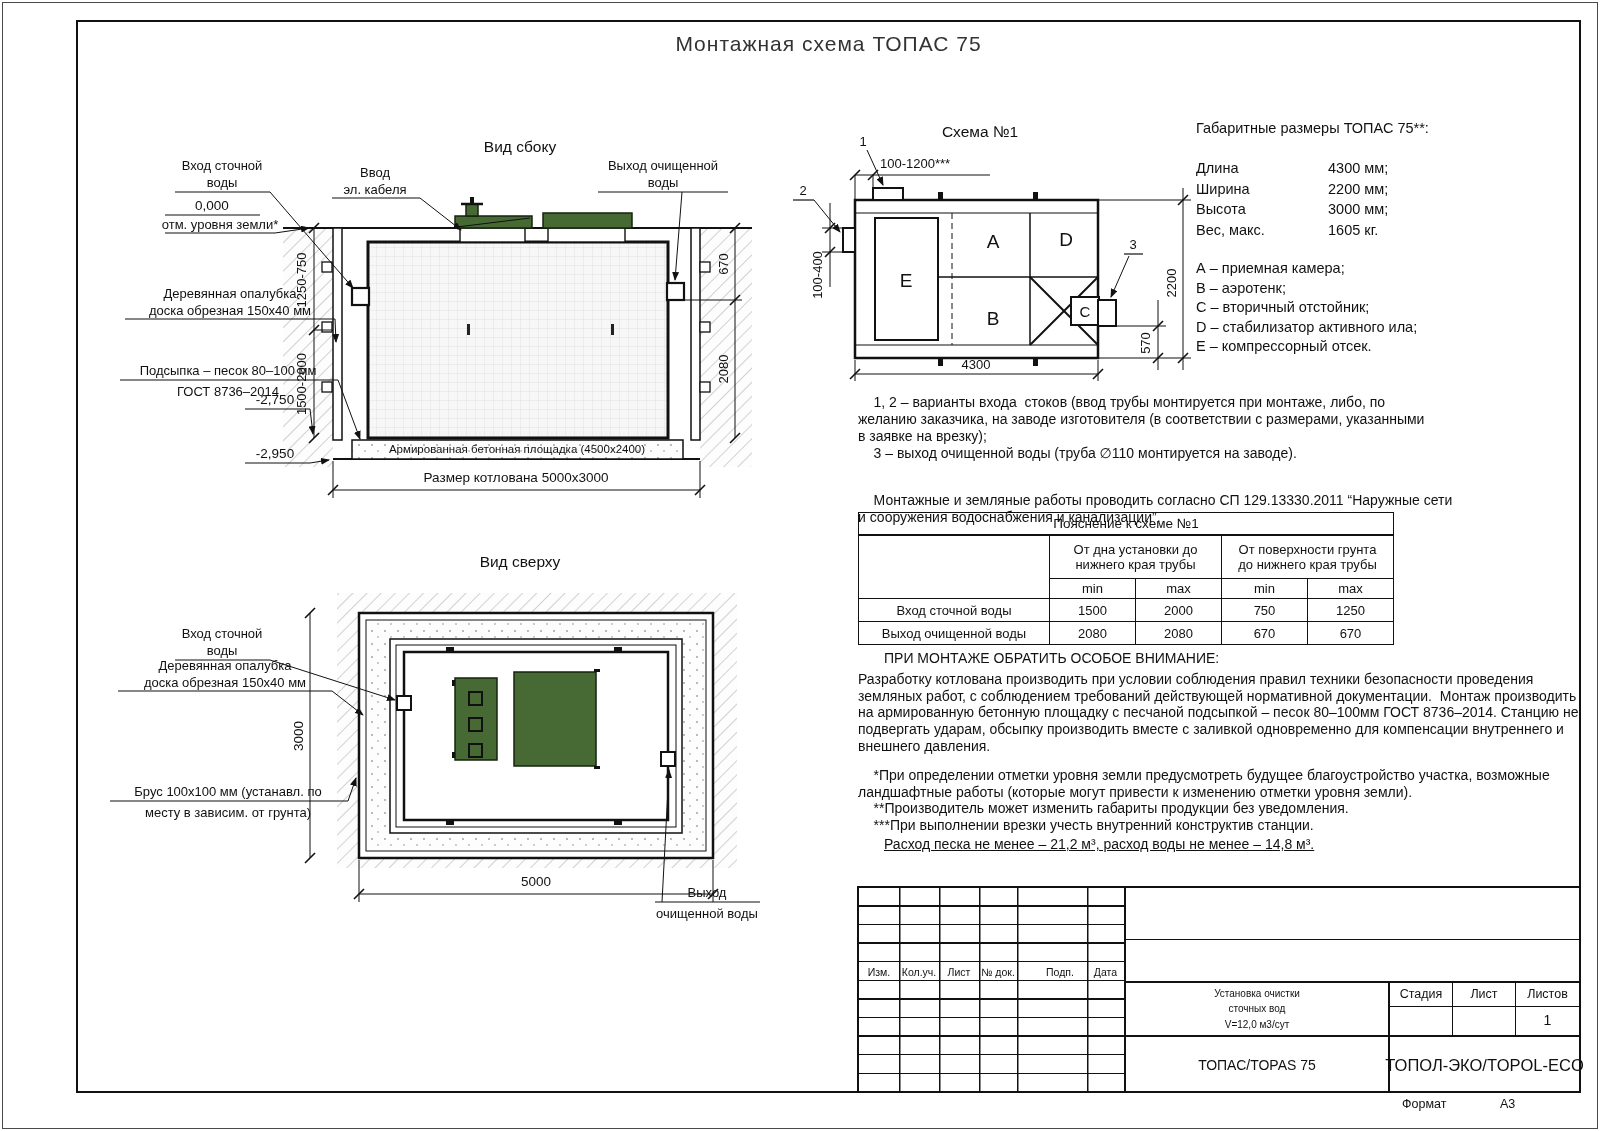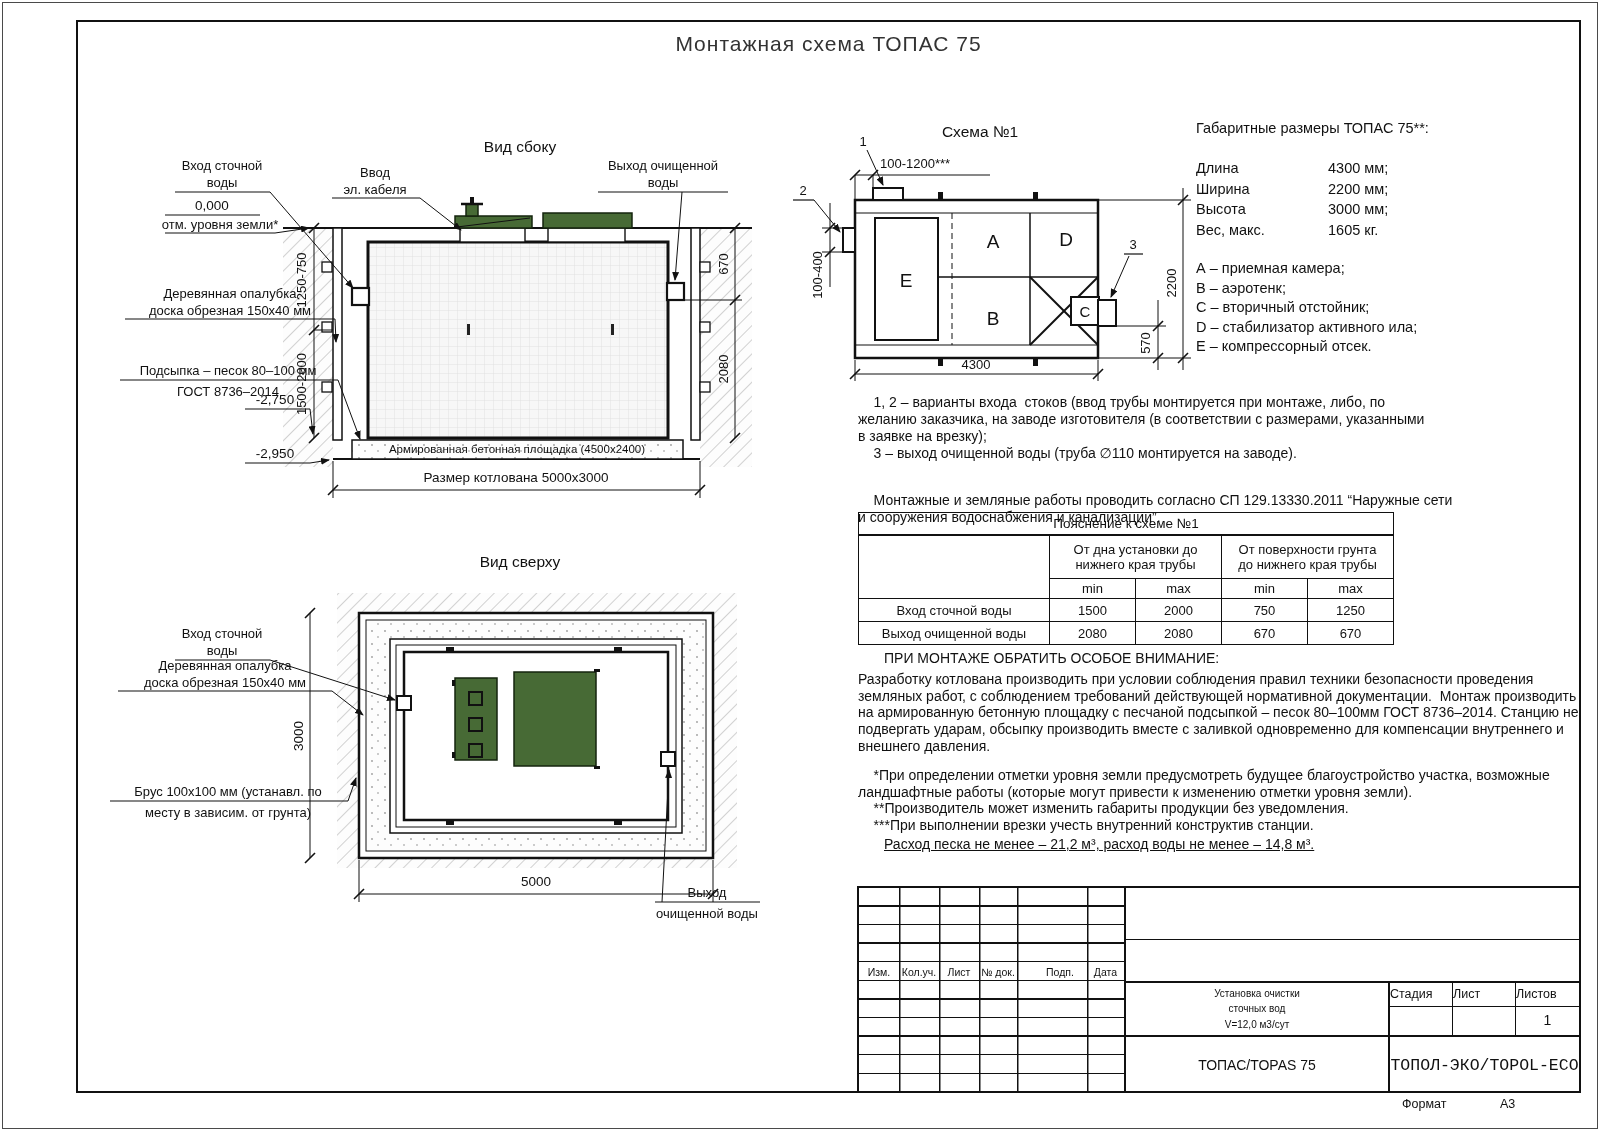--- a/index.html
+++ b/index.html
@@ -41,26 +41,26 @@
       linear-gradient(#111,#111) 158px 0/1.5px 100% no-repeat,
       linear-gradient(#111,#111) 228px 0/1.5px 100% no-repeat,
       repeating-linear-gradient(to bottom,transparent 0,transparent 17.1px,#111 17.1px,#111 18.6px);}
   .tb-h{position:absolute;top:76px;height:17px;font-size:10.5px;text-align:center;line-height:17px;overflow:hidden;}
   .tb-right{position:absolute;left:267px;top:0;width:453px;height:100%;}
   .tb-line1{position:absolute;left:0;top:51px;width:100%;border-bottom:1.5px solid #111;}
   .tb-line2{position:absolute;left:0;top:93px;width:100%;border-bottom:2px solid #111;}
   .tb-name{position:absolute;left:0;top:95px;width:264px;height:52px;border-right:2px solid #111;box-sizing:border-box;
     display:flex;align-items:center;justify-content:center;text-align:center;font-size:10px;line-height:15.5px;white-space:pre;}
   .tb-stage{position:absolute;left:264px;top:95px;width:189px;height:52px;display:flex;flex-wrap:wrap;box-sizing:border-box;}
-  .tb-stage .sc{width:63px;height:24px;border-right:1.5px solid #111;border-bottom:1.5px solid #111;box-sizing:border-box;text-align:left;font-size:12.5px;line-height:23px;}
+  .tb-stage .sc{width:63px;height:24px;border-right:1.5px solid #111;border-bottom:1.5px solid #111;box-sizing:border-box;text-align:center;font-size:12.5px;line-height:23px;}
   .tb-stage .sc:nth-child(3n){border-right:none;}
   .tb-stage .sv{width:63px;height:28px;border-right:1.5px solid #111;box-sizing:border-box;text-align:center;font-size:14px;line-height:26px;}
   .tb-stage .sv:nth-child(6){border-right:none;}
   .tb-prod{position:absolute;left:0;top:147px;width:264px;height:58px;border-right:2px solid #111;border-top:2px solid #111;box-sizing:border-box;display:flex;align-items:center;justify-content:center;font-size:14px;}
-  .tb-comp{position:absolute;left:264px;top:147px;width:189px;height:58px;border-top:2px solid #111;box-sizing:border-box;display:flex;align-items:center;justify-content:center;font-size:16.5px;white-space:nowrap;font-family:Liberation Mono, monospace;}
+  .tb-comp{position:absolute;left:264px;top:147px;width:189px;height:58px;border-top:2px solid #111;box-sizing:border-box;display:flex;align-items:center;justify-content:center;font-size:16.5px;white-space:nowrap;}
   .format-line{position:absolute;left:1380px;top:1097px;width:200px;font-size:12.5px;}
   .format-line .fl{position:absolute;left:22px;}
   .format-line .fv{position:absolute;left:120px;}
 </style>
 </head>
 <body>
 
 <div class="paper-edge"></div>
 <div class="frame"></div>
 <div class="sheet-title">Монтажная схема ТОПАС 75</div>

